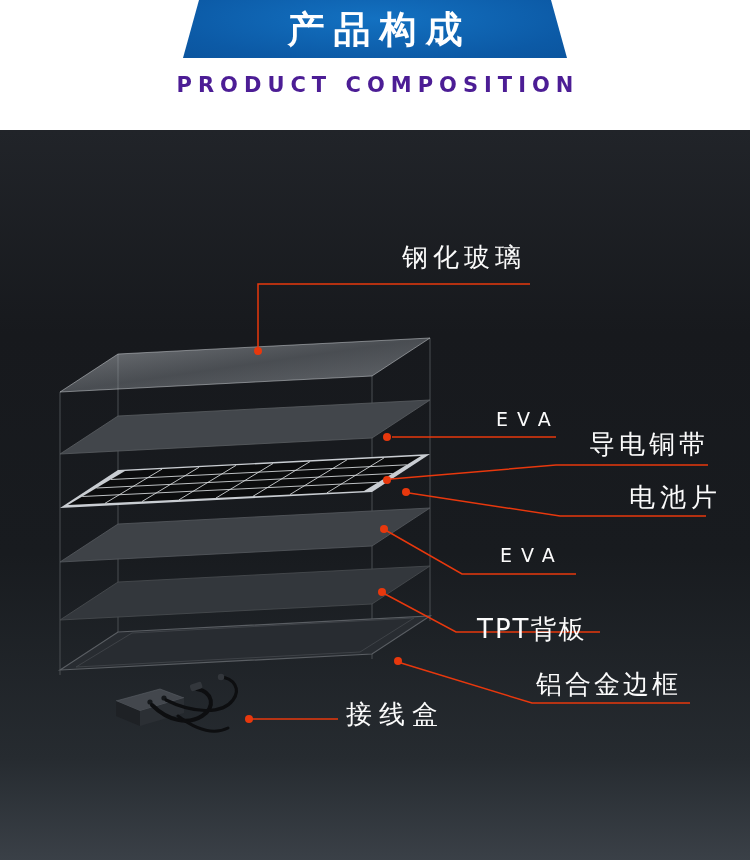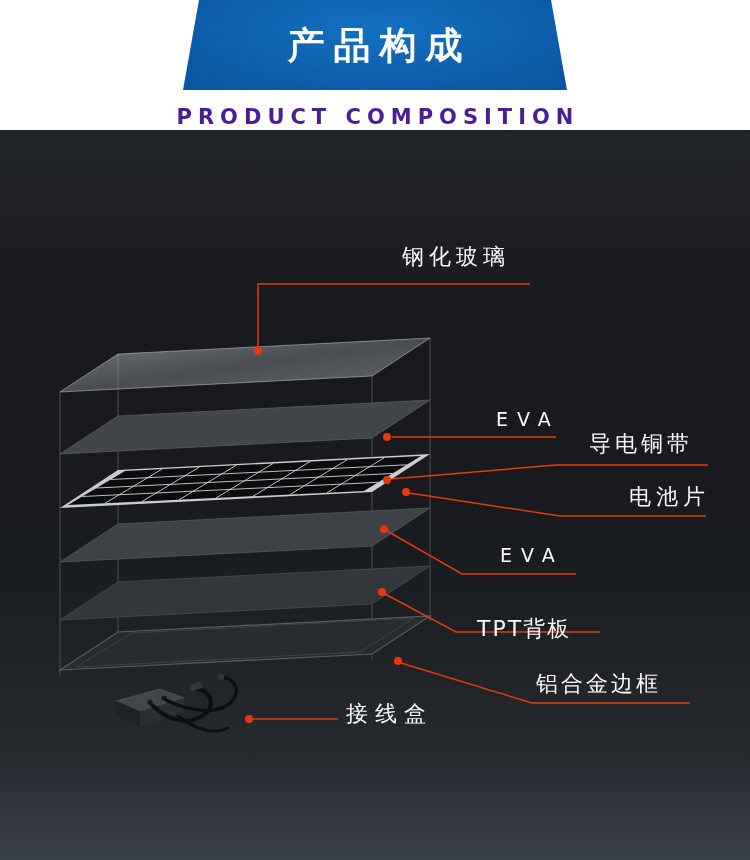--- a/index.html
+++ b/index.html
@@ -3,21 +3,21 @@
 <meta charset="utf-8">
 <style>
   * { margin:0; padding:0; box-sizing:border-box; }
   html,body { width:750px; }
   body { font-family:"DejaVu Sans","Liberation Sans",sans-serif; background:#ffffff; }
   .page { width:750px; height:860px; overflow:hidden; background:#ffffff; }
 
   
   .header { height:130px; background:#ffffff; text-align:center; }
   .banner {
-    width:384px; height:90px; margin:0 auto;
+    width:384px; height:58px; margin:0 auto;
     clip-path:polygon(16px 0%, calc(100% - 16px) 0%, 100% 100%, 0% 100%);
     background:radial-gradient(95% 130% at 50% 32%, #1371c1 0%, #0c5aa6 55%, #094e95 100%);
     display:flex; align-items:center; justify-content:center;
   }
   .banner .title {
     color:#ffffff; font-size:37px; font-weight:700;
     letter-spacing:9px; text-indent:9px; line-height:1;
   }
   .subtitle {
     margin-top:15px; font-size:21px; font-weight:700;
@@ -25,21 +25,21 @@
   }
 
   
   .stage {
     position:relative; width:750px; height:730px;
     background:linear-gradient(180deg,#212429 0%,#17191d 28%,#181b1f 58%,#262b30 86%,#3a4047 100%);
   }
   .stage svg { position:absolute; left:0; top:0; }
 
   .label {
-    position:absolute; color:#fbfbfb; font-size:22px;
+    position:absolute; color:#fbfbfb; font-size:26px;
     white-space:nowrap; line-height:26px;
   }
   .ls-wide { letter-spacing:9px; font-size:19px; }
 </style>
 </head>
 <body>
 
 <div class="page">
 
   <div class="header">
@@ -131,21 +131,21 @@
         <circle cx="249" cy="589" r="4"></circle>
       </g>
     </svg>
 
     <div class="label" style="left:402px; top:114px; letter-spacing:5px;">钢化玻璃</div>
 
     <div class="label ls-wide" style="left:496px; top:276px;">EVA</div>
 
     <div class="label" style="left:589px; top:303px; letter-spacing:4px;font-family:Liberation Mono, monospace;">导电铜带</div>
 
-    <div class="label" style="left:629px; top:354px; letter-spacing:5px;font-family:Liberation Serif, serif;">电池片</div>
+    <div class="label" style="left:629px; top:354px; letter-spacing:5px;">电池片</div>
 
     <div class="label ls-wide" style="left:500px; top:412px;">EVA</div>
 
     <div class="label" style="left:477px; top:486px; letter-spacing:2px;">TPT背板</div>
 
     <div class="label" style="left:536px; top:541px; letter-spacing:3px;">铝合金边框</div>
 
     <div class="label" style="left:346px; top:571px; letter-spacing:7px;">接线盒</div>
 
   </div>

